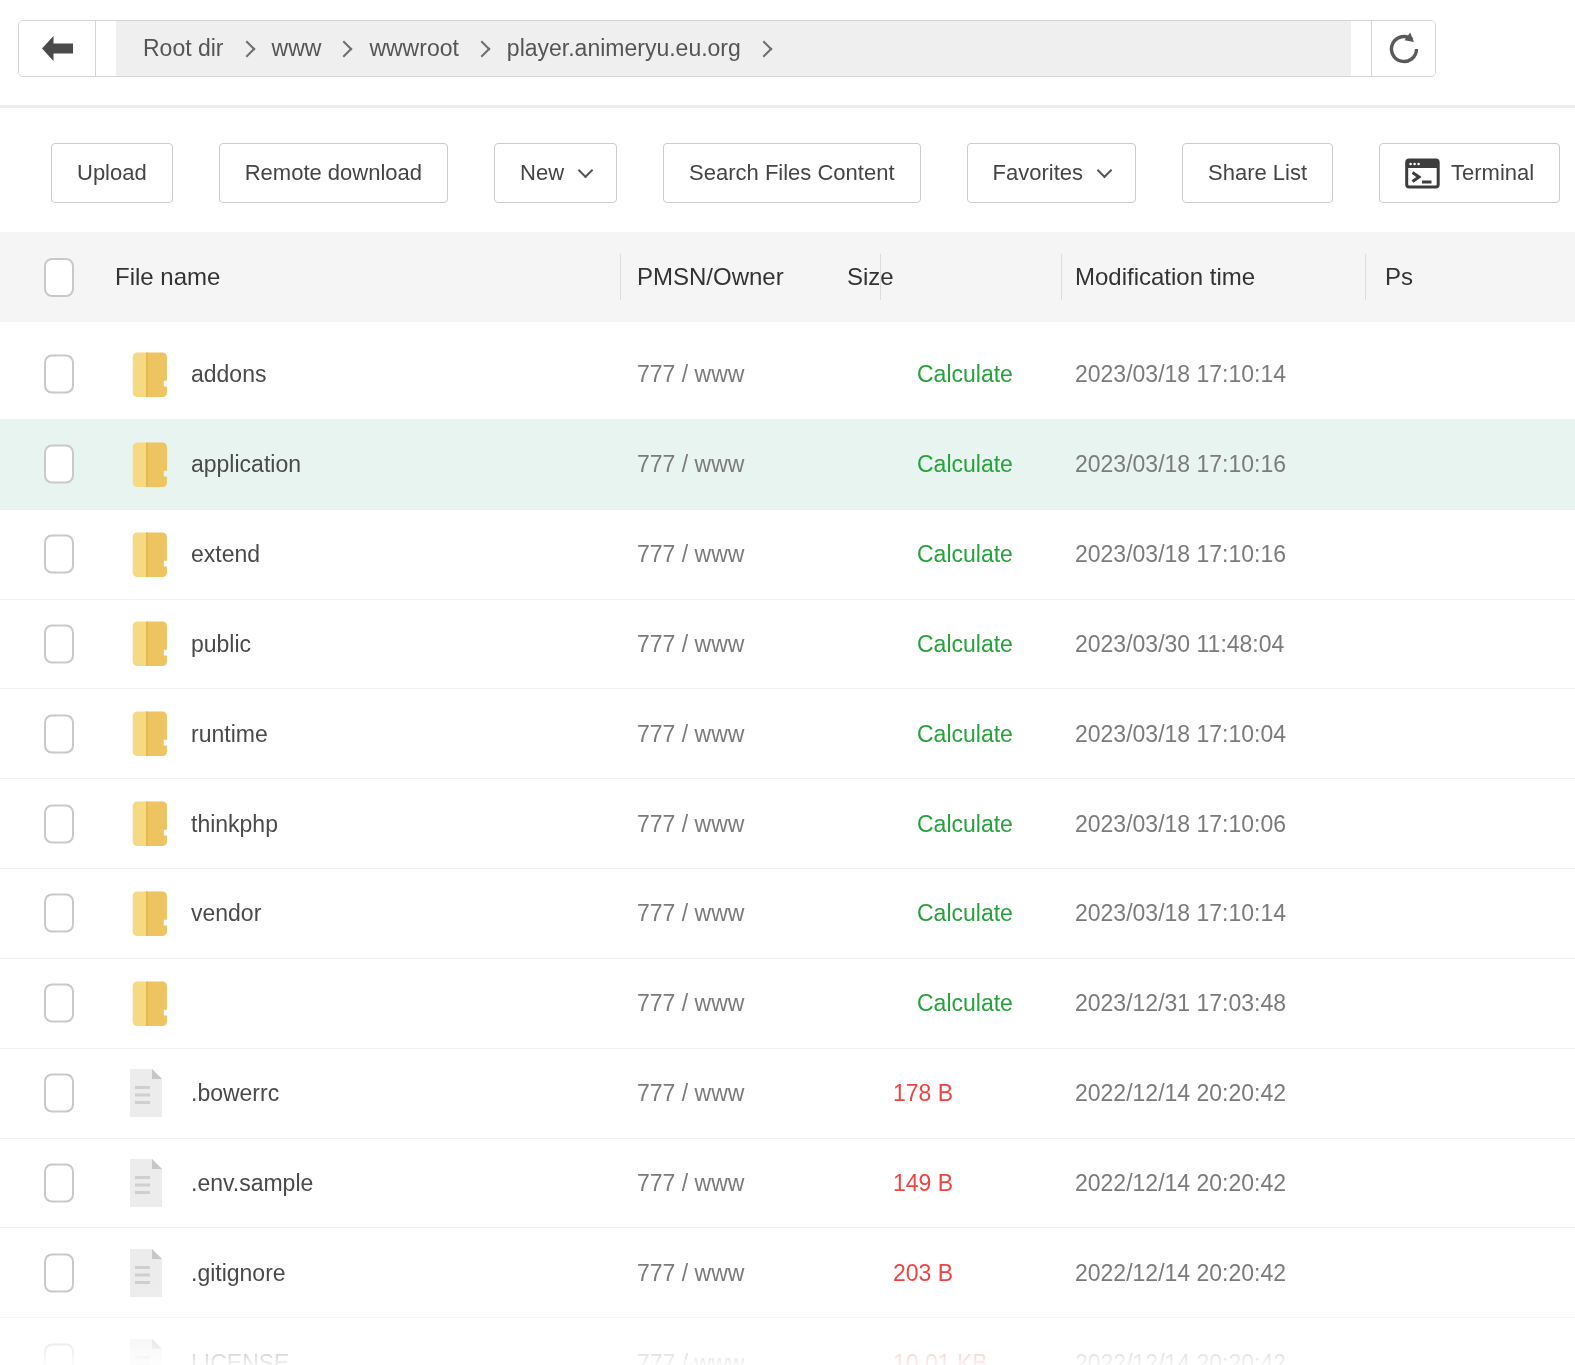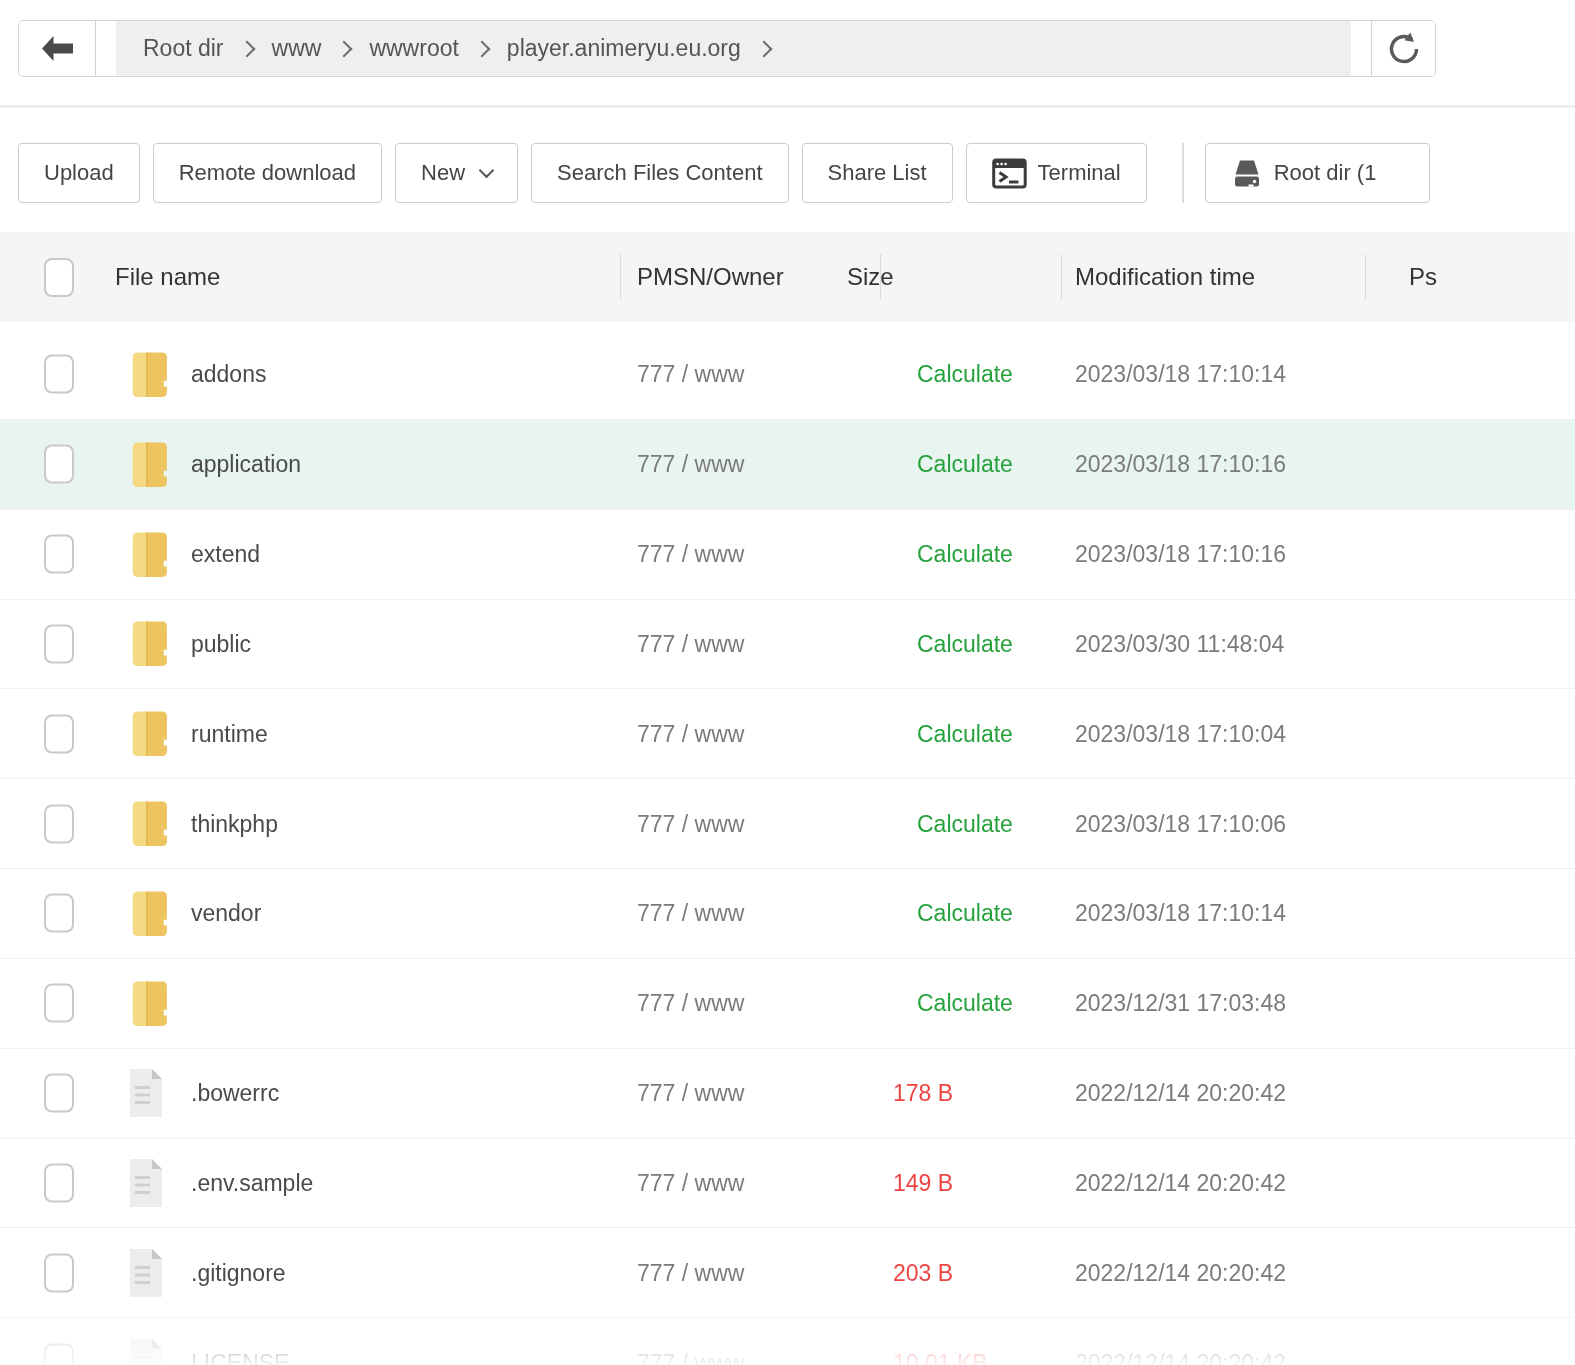--- a/index.html
+++ b/index.html
@@ -17,29 +17,29 @@
   .bc-item{color:#555;font-size:23px;margin-right:17px;white-space:nowrap;}
   .chev-right{width:10px;height:10px;border-top:2.5px solid #6e6e6e;border-right:2.5px solid #6e6e6e;
     transform:rotate(45deg);margin-right:19px;flex:none;}
   .refresh-btn{width:64px;flex:none;border:none;border-left:1px solid #d4d4d4;background:#fff;
     display:flex;align-items:center;justify-content:center;cursor:pointer;padding:0;}
   .top-divider{position:absolute;top:105px;left:0;width:1575px;height:3px;background:#ededed;}
 
   
   .toolbar{position:absolute;top:143px;left:18px;height:60px;display:flex;gap:13px;align-items:stretch;width:1640px;}
   .tbtn{height:60px;background:#fff;border:1px solid #ccc;border-radius:4px;font-size:22px;color:#454545;
-    padding:0 25px;display:flex;align-items:center;gap:11px;cursor:pointer;font-family:inherit;white-space:nowrap;box-sizing:border-box;}
+    padding:0 25px;display:flex;align-items:center;gap:11px;cursor:pointer;font-family:inherit;white-space:nowrap;box-sizing:border-box;margin-left:33px;}
   .chev-down{width:9px;height:9px;border-right:2.5px solid #555;border-bottom:2.5px solid #555;
     transform:rotate(45deg);margin-left:5px;margin-top:-6px;}
   .vdiv{width:2px;background:#ddd;margin:0 8px 0 22px;flex:none;}
 
   
   .thead{position:absolute;top:232px;left:0;width:1575px;height:90px;background:#f5f5f5;}
   .th{position:absolute;font-size:24px;color:#333;top:50%;transform:translateY(-50%);white-space:nowrap;}
-  .th-file{left:115px;} .th-owner{left:637px;} .th-size{left:847px;} .th-mtime{left:1075px;} .th-ps{left:1385px;margin-left:24px;}
+  .th-file{left:115px;} .th-owner{left:637px;} .th-size{left:847px;} .th-mtime{left:1075px;} .th-ps{left:1385px;}
   .col-line{position:absolute;width:1px;height:46px;top:22px;background:#dcdcdc;}
   .cl1{left:620px;} .cl2{left:880px;} .cl3{left:1061px;} .cl4{left:1365px;}
 
   
   .cb{display:block;width:30px;height:39px;border:2px solid #c9c9c9;border-radius:8px;background:#fff;
     box-sizing:border-box;cursor:pointer;}
   .thead .cb{position:absolute;left:44px;top:26px;}
 
   
   .tbody{position:absolute;top:330px;left:0;width:1575px;height:1043px;overflow:hidden;}
@@ -87,20 +87,24 @@
 <div class="top-divider"></div>
 
 <div class="toolbar">
   <button class="tbtn">Upload</button>
   <button class="tbtn">Remote download</button>
   <button class="tbtn">
     <span>New</span>
     <span class="chev-down"></span>
   </button>
   <button class="tbtn">Search Files Content</button>
+  <button class="tbtn">
+    <span>Favorites</span>
+    <span class="chev-down"></span>
+  </button>
   <button class="tbtn">Share List</button>
   <button class="tbtn">
     <svg width="35" height="31" viewBox="0 0 35 31">
       <rect x="1.7" y="2" width="31.5" height="27" rx="2.5" fill="none" stroke="#3c3c3c" stroke-width="3"></rect>
       <rect x="1.7" y="2" width="31.5" height="8" fill="#3c3c3c"></rect>
       <circle cx="5.6" cy="6" r="1.3" fill="#fff"></circle>
         <circle cx="9.6" cy="6" r="1.3" fill="#fff"></circle>
         <circle cx="13.6" cy="6" r="1.3" fill="#fff"></circle>
       <path d="M7.5 14.5 L14 19 L7.5 23.5" stroke="#3c3c3c" stroke-width="3" fill="none"></path>
       <rect x="17" y="22.5" width="9.5" height="3" fill="#3c3c3c"></rect>

